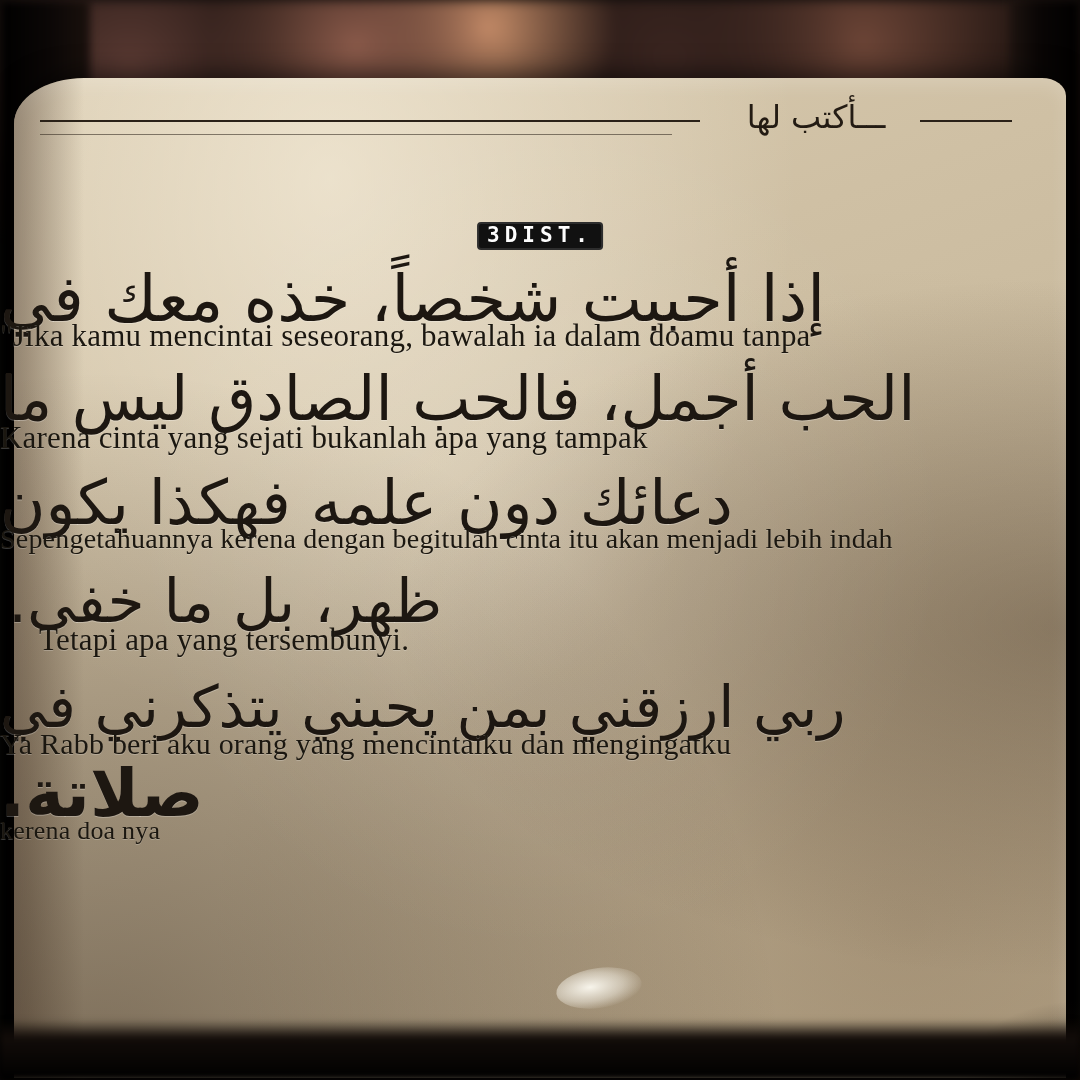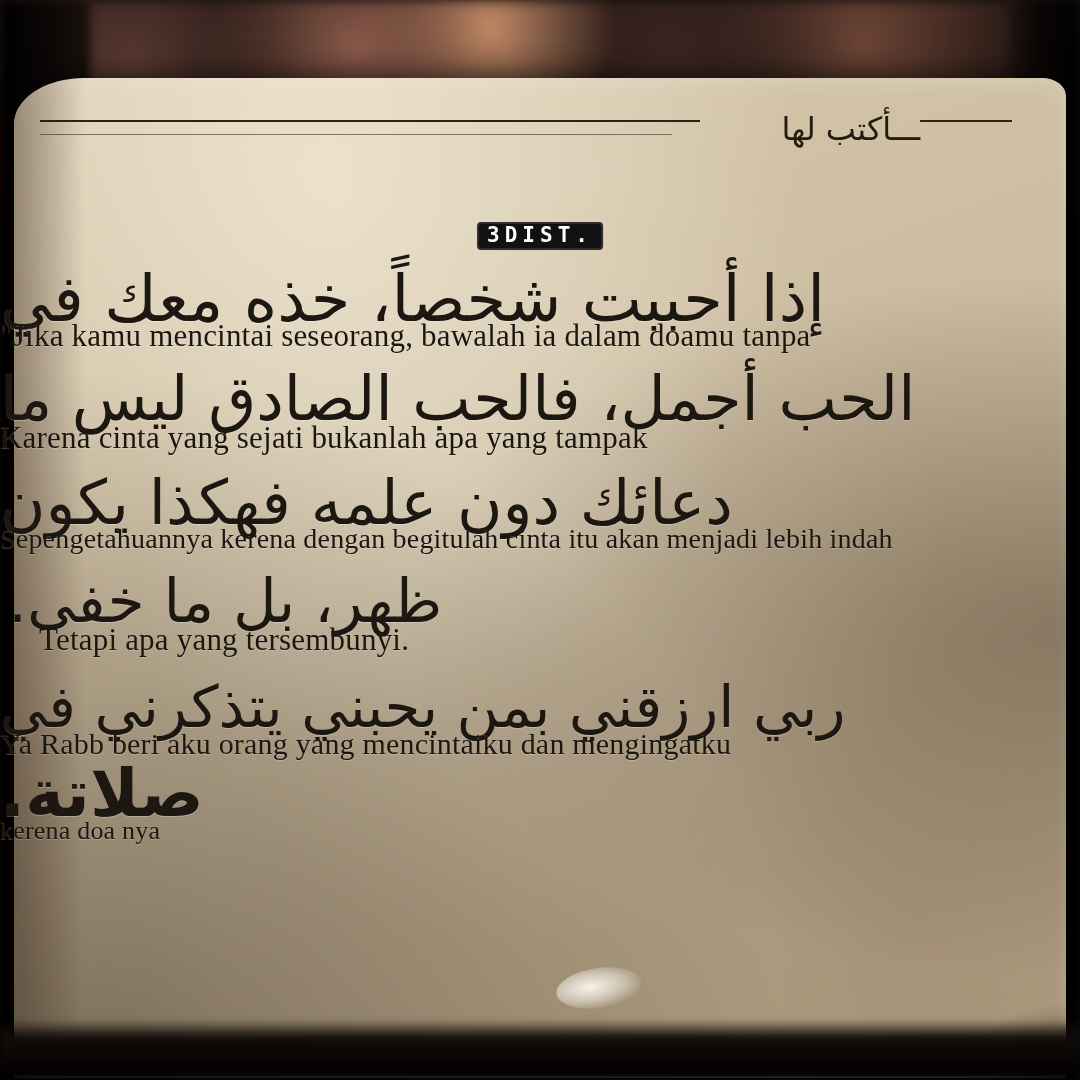--- a/index.html
+++ b/index.html
@@ -116,27 +116,26 @@
     top: 20px;
     width: 92px;
     height: 0;
     border-top: 2px solid #2a2118;
   }
   .header-title {
     position: absolute;
     left: 672px;
     top: -2px;
     width: 208px;
-    text-align: right;
+    text-align: center;
     direction: rtl;
     font-family: "DejaVu Sans", sans-serif;
     font-size: 32px;
     color: #231b13;
     letter-spacing: 0;
-    margin-top: 12px;
   }
 
   
   .watermark {
     position: absolute;
     left: 50%;
     top: 222px;
     transform: translateX(-50%);
     padding: 3px 10px 4px 10px;
     background: #111;

